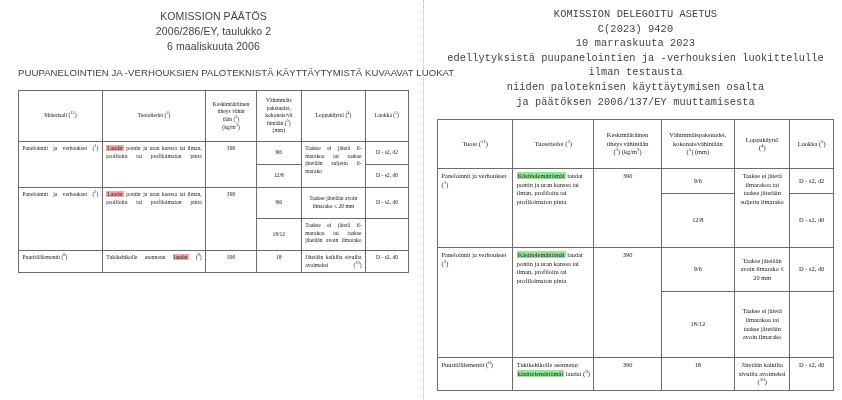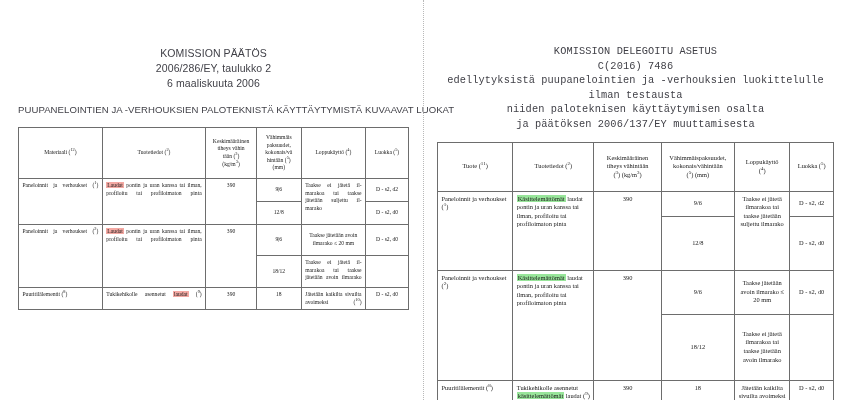--- a/index.html
+++ b/index.html
@@ -28,21 +28,20 @@
     left: 423px;
     top: 0;
     width: 0;
     height: 400px;
     border-left: 1px dotted #b9b9b9;
   }
 
   .panel {
     box-sizing: border-box;
     height: 284px;
-    margin-top: 37px;
   }
   .panel-left  { width: 423px; padding: 0 14px 0 18px; }
   .panel-right { width: 419px; padding: 0 8px 0 14px; }
 
   
   .heading {
     text-align: center;
     font-family: "Liberation Sans", sans-serif;
     color: #3f3f46;
     letter-spacing: .1px;
@@ -211,21 +210,22 @@
           <td class="ctr">D - s2, d0</td>
         </tr>
       </tbody>
     </table>
   </div>
 
   <div class="panel panel-right">
 
     <div class="heading">
       <span class="line">KOMISSION DELEGOITU ASETUS</span>
-      <span class="line">C(2016) 7486</span>
+      <span class="line">C(2023) 9420</span>
+      <span class="line">10 marraskuuta 2023</span>
       <span class="line">edellytyksistä puupanelointien ja -verhouksien luokittelulle ilman testausta</span>
       <span class="line">niiden paloteknisen käyttäytymisen osalta</span>
       <span class="line">ja päätöksen 2006/137/EY muuttamisesta</span>
     </div>
 
     <table class="tbl-right">
       <colgroup>
         <col style="width:19%">
         <col style="width:20.5%">
         <col style="width:17%">

